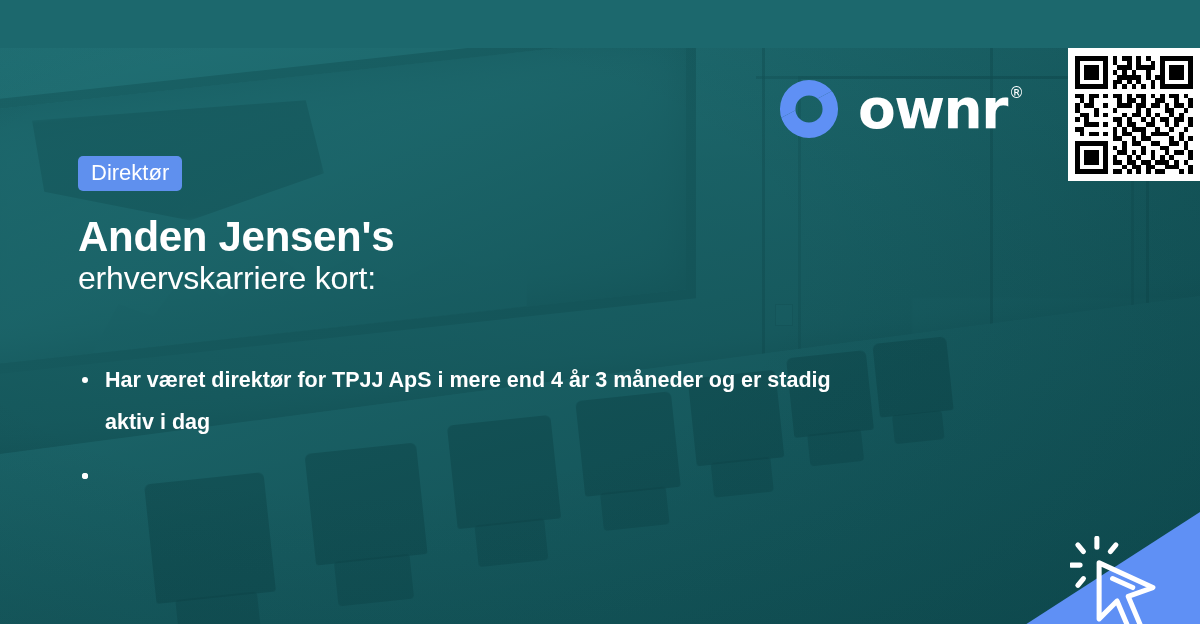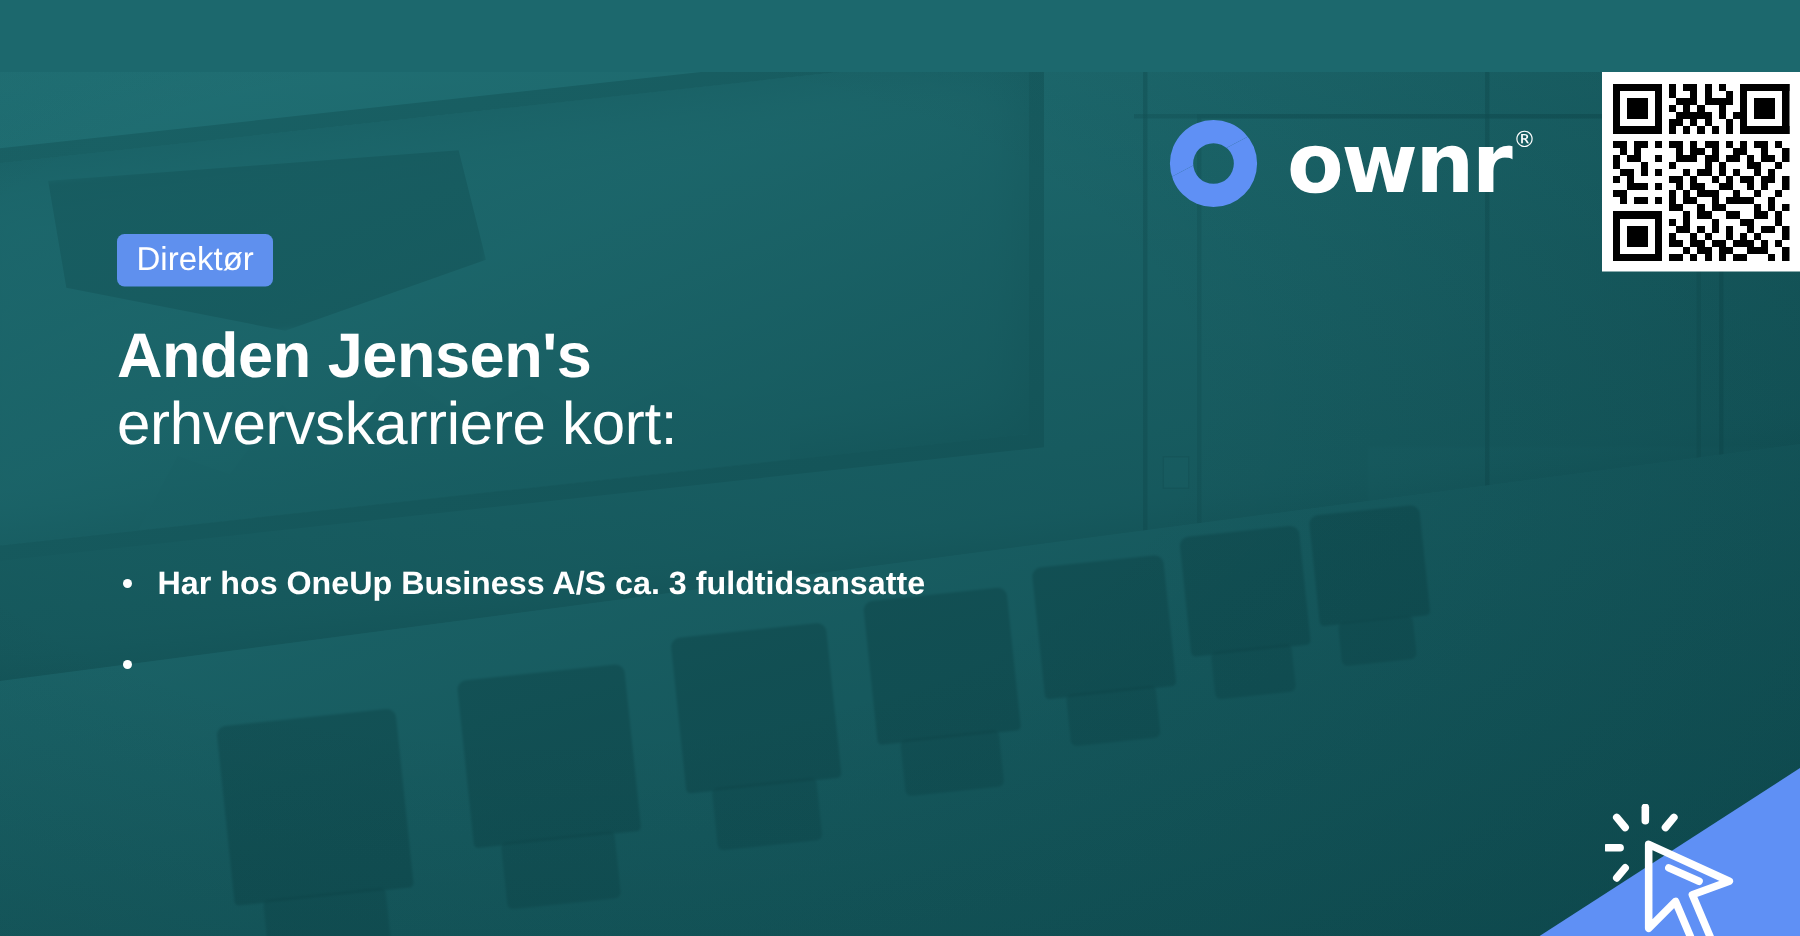--- a/index.html
+++ b/index.html
@@ -171,21 +171,21 @@
   .title {
     margin-top:22px;
     color:#ffffff;
     font-size:42px;
     font-weight:bold;
     line-height:1.12;
     letter-spacing:-.3px;
   }
   .subtitle {
     color:#ffffff;
-    font-size:40px;
+    font-size:32px;
     font-weight:normal;
     line-height:1.18;
     letter-spacing:-.2px;
   }
 
   .facts { margin-top:62px; list-style:none; }
   .fact {
     position:relative;
     color:#ffffff;
     font-size:21.5px;
@@ -437,21 +437,24 @@
   </div>
 
   <div class="content">
     <div class="badge">Direktør</div>
     <div class="title">Anden Jensen's</div>
     <div class="subtitle">erhvervskarriere kort:</div>
 
     <ul class="facts">
       <li class="fact">
         <span class="dot"></span>
-        <span>Har hos OneUp Business A/S ca. 3 fuldtidsansatte</span>
+        <span>Har været direktør for TPJJ ApS i mere end 4 år 3 måneder og er stadig aktiv i dag</span>
+      </li>
+      <li class="fact">
+        <span class="dot"></span>
       </li>
       <li class="fact">
         <span class="dot"></span>
       </li>
     </ul>
   </div>
 
   <div class="corner"></div>
   <svg class="cursor-icon" viewBox="0 0 100 100">
     <g fill="none" stroke="#ffffff" stroke-width="4.5" stroke-linecap="round" stroke-linejoin="round">

